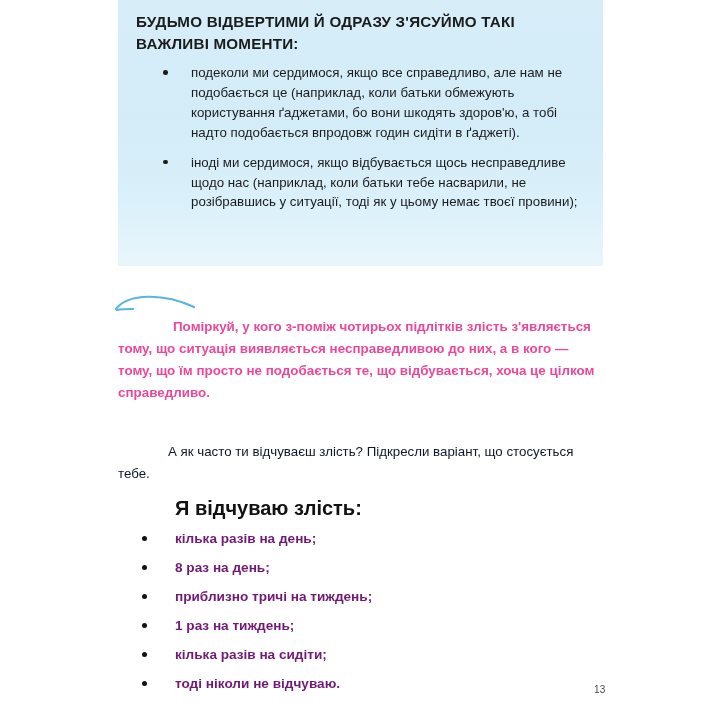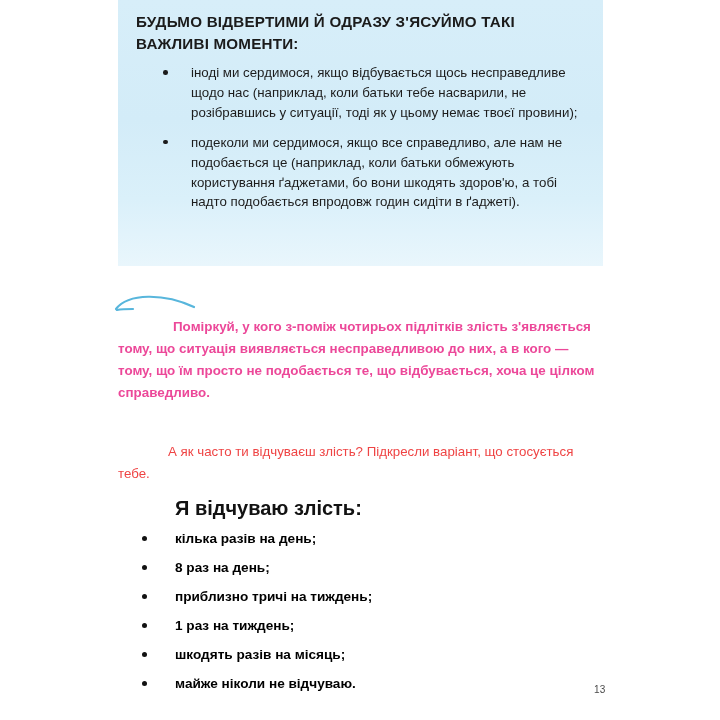--- a/index.html
+++ b/index.html
@@ -93,21 +93,21 @@
   }
 
   .para-regular {
     position: absolute;
     left: 118px;
     top: 428px;
     width: 487px;
     font-size: 13.3px;
     font-weight: normal;
     line-height: 1.62;
-    color: #ef4444;
+    color: #0f172a;
     text-indent: 50px;
   }
 
   
   .options-title {
     position: absolute;
     left: 175px;
     top: 497px;
     font-size: 20px;
     font-weight: bold;
@@ -123,21 +123,21 @@
     margin: 0;
     padding: 0;
   }
   .options-list li {
     position: relative;
     height: 29px;
     padding-left: 57px;
     font-size: 13.6px;
     font-weight: bold;
     line-height: 29px;
-    color: #000000;
+    color: #701a75;
   }
   .options-list li .bullet {
     position: absolute;
     left: 24px;
     top: 12px;
     width: 5px;
     height: 5px;
     border-radius: 50%;
     background: #121212;
   }
@@ -157,25 +157,25 @@
 </head>
 <body>
 
 <div class="page">
 
   <section class="blue-panel">
     <h1 class="panel-heading">БУДЬМО ВІДВЕРТИМИ Й ОДРАЗУ З'ЯСУЙМО ТАКІ ВАЖЛИВІ МОМЕНТИ:</h1>
     <ul class="panel-list">
       <li>
         <span class="bullet"></span>
-        <span>іноді ми сердимося, якщо відбувається щось несправедливе щодо нас (наприклад, коли батьки тебе насварили, не розібравшись у ситуації, тоді як у цьому немає твоєї провини);</span>
+        <span>подеколи ми сердимося, якщо все справедливо, але нам не подобається це (наприклад, коли батьки обмежують користування ґаджетами, бо вони шкодять здоров'ю, а тобі надто подобається впродовж годин сидіти в ґаджеті).</span>
       </li>
       <li>
         <span class="bullet"></span>
-        <span>подеколи ми сердимося, якщо все справедливо, але нам не подобається це (наприклад, коли батьки обмежують користування ґаджетами, бо вони шкодять здоров'ю, а тобі надто подобається впродовж годин сидіти в ґаджеті).</span>
+        <span>іноді ми сердимося, якщо відбувається щось несправедливе щодо нас (наприклад, коли батьки тебе насварили, не розібравшись у ситуації, тоді як у цьому немає твоєї провини);</span>
       </li>
     </ul>
   </section>
 
   <div class="swoosh">
     <svg width="84" height="26" viewBox="0 0 84 26" xmlns="http://www.w3.org/2000/svg">
       <path d="M2 18 C 14 2, 50 2, 80 16" fill="none" stroke="#58b6dc" stroke-width="2.2" stroke-linecap="round"></path>
       <path d="M3 19 C 8 18, 14 18, 19 18" fill="none" stroke="#58b6dc" stroke-width="2.2" stroke-linecap="round"></path>
     </svg>
   </div>
@@ -198,23 +198,23 @@
     <li>
       <span class="bullet"></span>
       <span>приблизно тричі на тиждень;</span>
     </li>
     <li>
       <span class="bullet"></span>
       <span>1 раз на тиждень;</span>
     </li>
     <li>
       <span class="bullet"></span>
-      <span>шкодять разів на місяць;</span>
-    </li>
-    <li>
-      <span class="bullet"></span>
-      <span>майже ніколи не відчуваю.</span>
+      <span>кілька разів на сидіти;</span>
+    </li>
+    <li>
+      <span class="bullet"></span>
+      <span>тоді ніколи не відчуваю.</span>
     </li>
   </ul>
 
   <div class="page-number">13</div>
 
 </div>
 
 </body></html>

